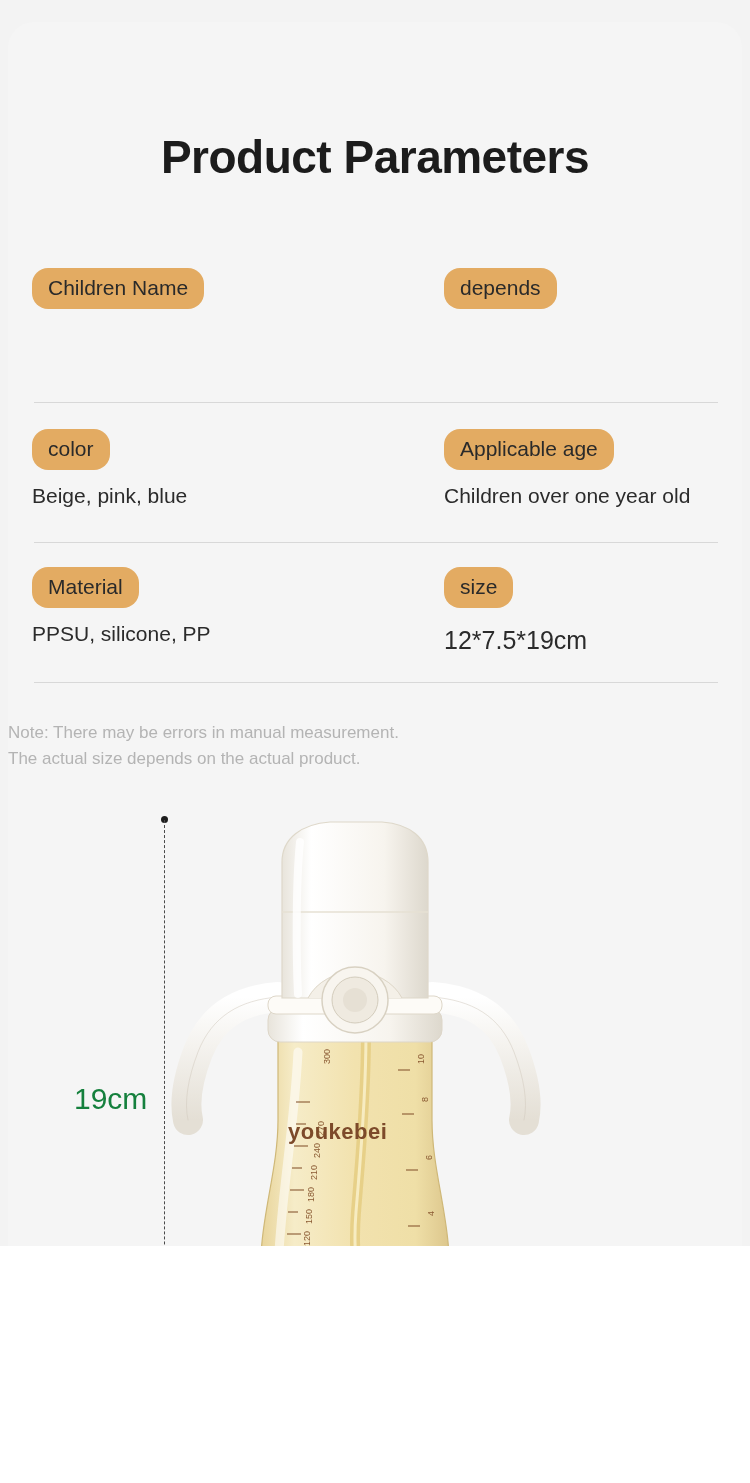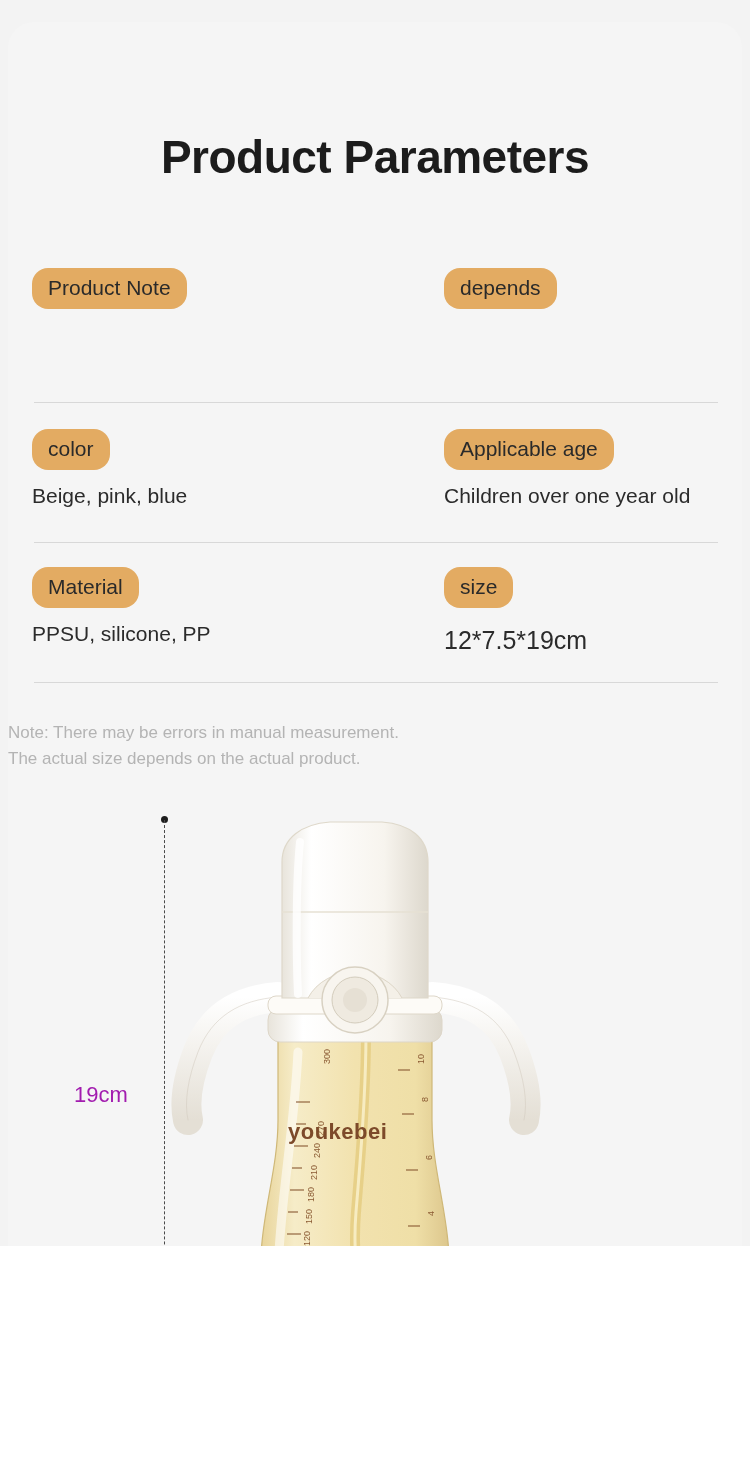--- a/index.html
+++ b/index.html
@@ -132,22 +132,22 @@
     left: 180px;
     top: 619px;
     width: 372px;
     height: 0;
     border-top: 1px dashed #4a4a4a;
   }
   .dim-label-v {
     position: absolute;
     left: 66px;
     top: 290px;
-    font-size: 22px;
-    color: #a21caf;
+    font-size: 30px;
+    color: #15803d;
   }
   .dim-label-h {
     position: absolute;
     left: 0;
     top: 638px;
     width: 734px;
     text-align: left;
     font-size: 27px;
     color: #1d1d1d;
   }
@@ -181,21 +181,21 @@
 </head>
 <body>
 
 <div class="page">
   <div class="card">
 
     <div class="title">Product Parameters</div>
 
     <div class="spec-row r1">
       <div class="spec-col left">
-        <span class="pill">Product Note</span>
+        <span class="pill">Children Name</span>
       </div>
       <div class="spec-col right">
         <span class="pill">depends</span>
       </div>
     </div>
     <div class="divider d1"></div>
 
     <div class="spec-row r2">
       <div class="spec-col left">
         <span class="pill">color</span>

